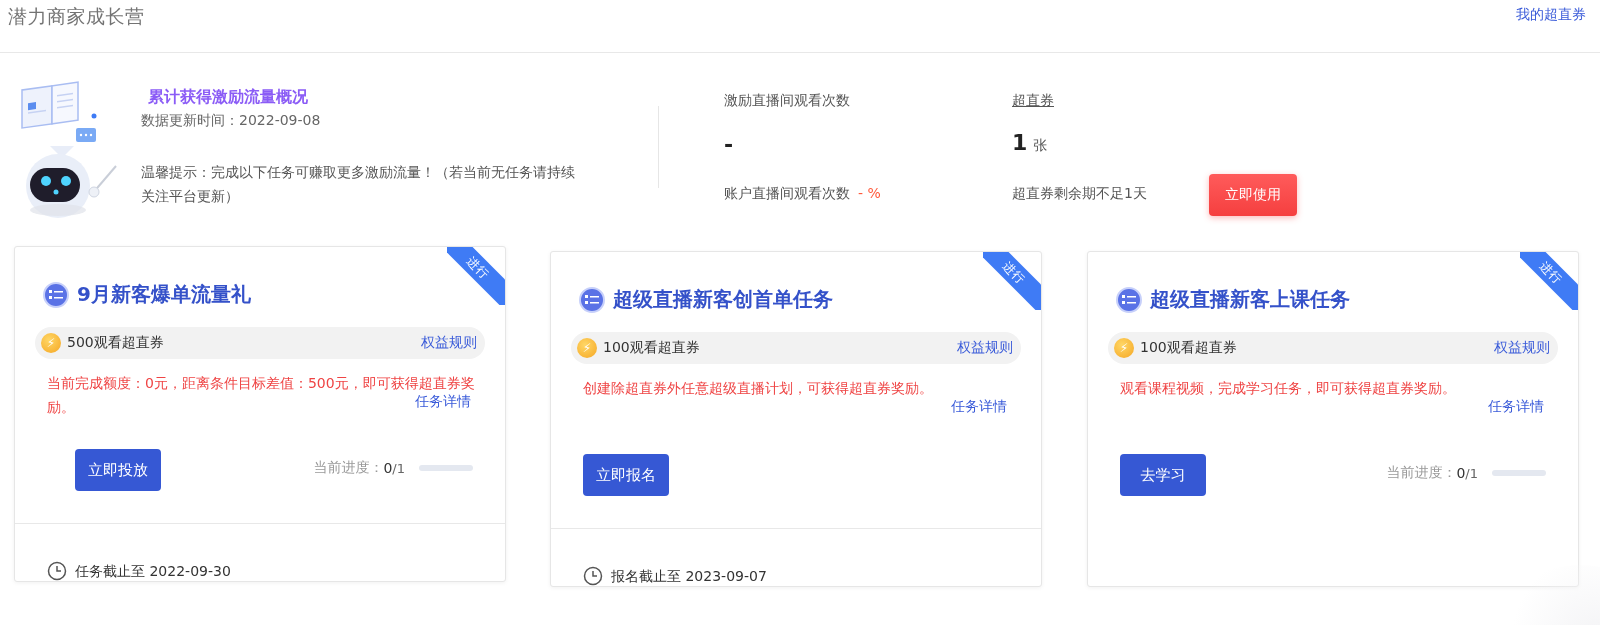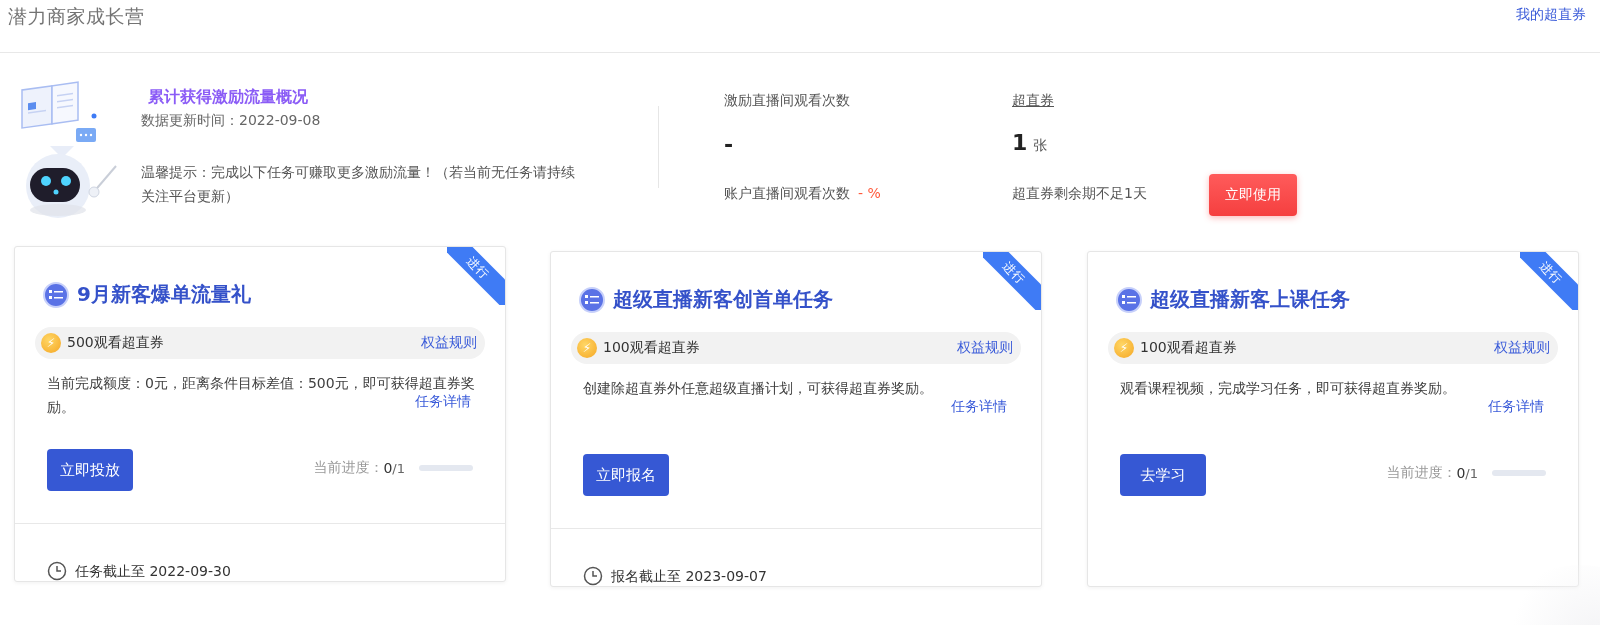--- a/index.html
+++ b/index.html
@@ -85,21 +85,21 @@
     .reward-left { display: flex; align-items: center; font-size: 14px; color: #333; }
     .coin {
       width: 20px; height: 20px; border-radius: 50%;
       background: radial-gradient(circle at 40% 35%, #ffd766, #f5a623);
       margin-right: 6px; display: flex; align-items: center; justify-content: center;
       color: #fff; font-size: 12px; font-weight: bold;
     }
     .rules-link { font-size: 14px; color: #3a5bd9; cursor: pointer; }
     .card-desc {
       position: absolute; left: 32px; right: 30px; top: 124px;
-      font-size: 14px; color: #404040; line-height: 24px;
+      font-size: 14px; color: #ef4444; line-height: 24px;
     }
     .detail-link {
       position: absolute; right: 34px; font-size: 14px; color: #3a5bd9; cursor: pointer;
     }
     .card-btn {
       position: absolute; left: 32px; width: 86px; height: 42px;
       background: #3658d4; color: #fff; border: none; border-radius: 4px;
       font-size: 15px; cursor: pointer;
       font-family: "DejaVu Sans", "Liberation Sans", sans-serif;
     }
@@ -196,21 +196,21 @@
   </div>
   <div class="reward-bar">
     <span class="reward-left">
         <span class="coin">⚡</span>
         <span>500观看超直券</span>
       </span>
     <span class="rules-link">权益规则</span>
   </div>
   <div class="card-desc">当前完成额度：0元，距离条件目标差值：500元，即可获得超直券奖励。</div>
   <span class="detail-link" style="top:146px;">任务详情</span>
-  <button class="card-btn" style="top:202px;">立即投放</button>
+  <button class="card-btn" style="top:202px;margin-left:28px;">立即投放</button>
   <div class="progress" style="top:212px;">
     <span>当前进度：</span>
     <span class="pval"><span>0</span><small>/1</small></span>
     <span class="pbar"></span>
   </div>
   <div class="card-footer">
     <svg class="clock" width="20" height="20" viewBox="0 0 20 20">
         <circle cx="10" cy="10" r="8.5" fill="none" stroke="#555" stroke-width="1.5"></circle>
         <path d="M10 5 V10 H14" fill="none" stroke="#555" stroke-width="1.5"></path>
       </svg>

